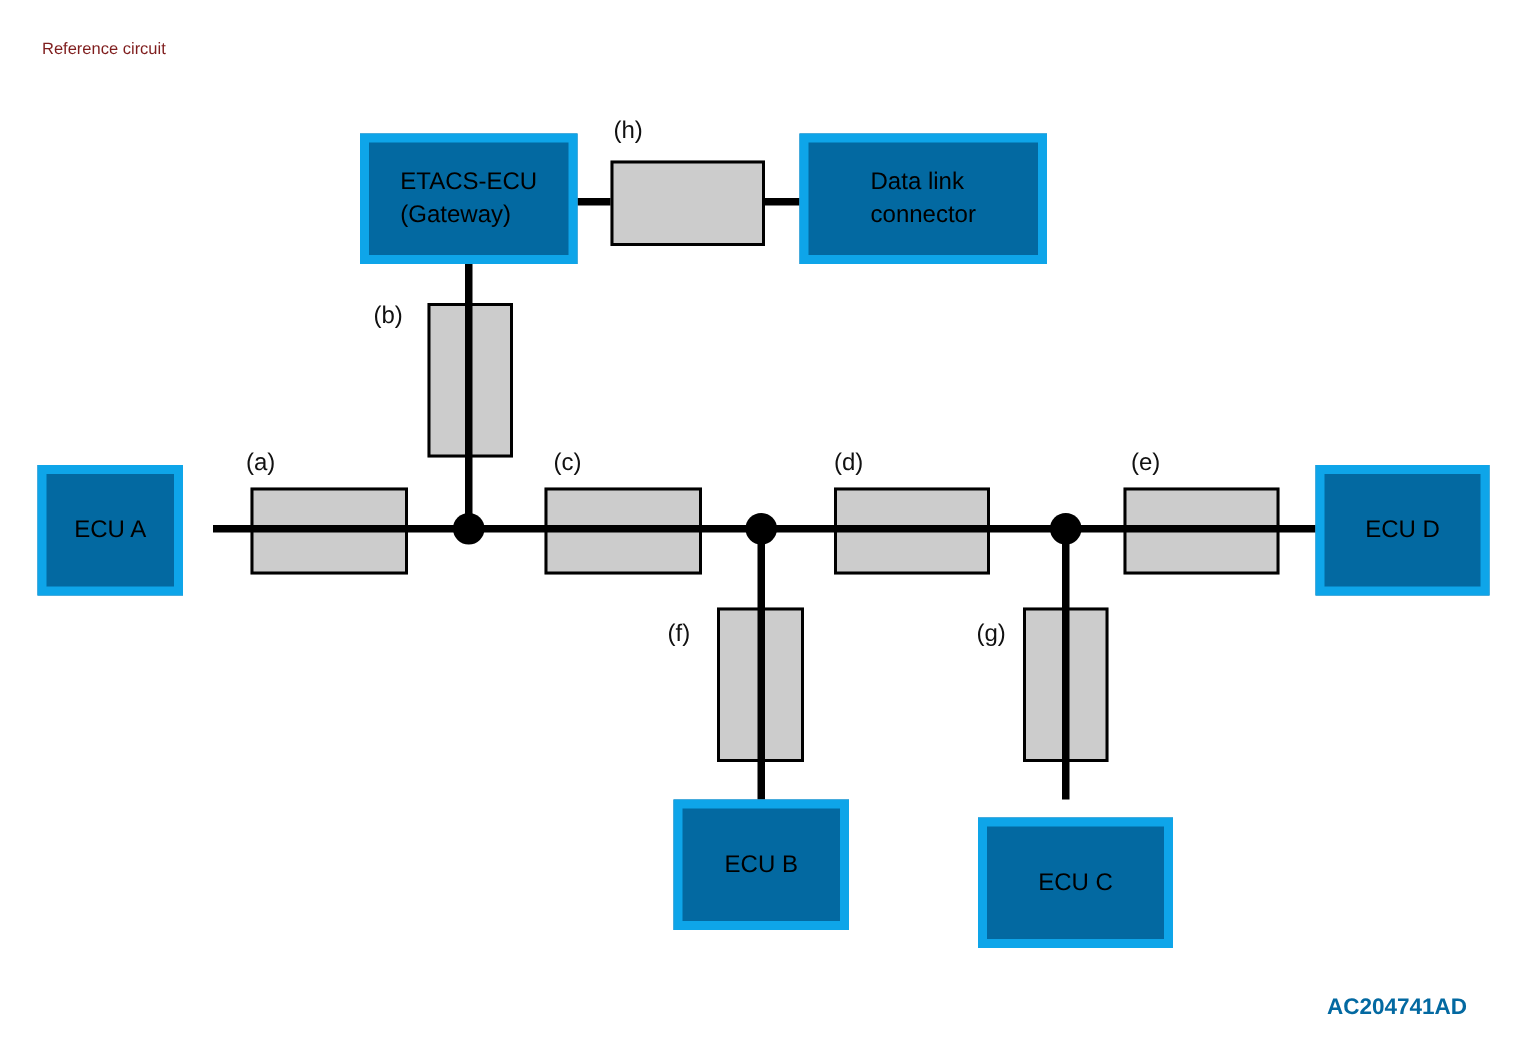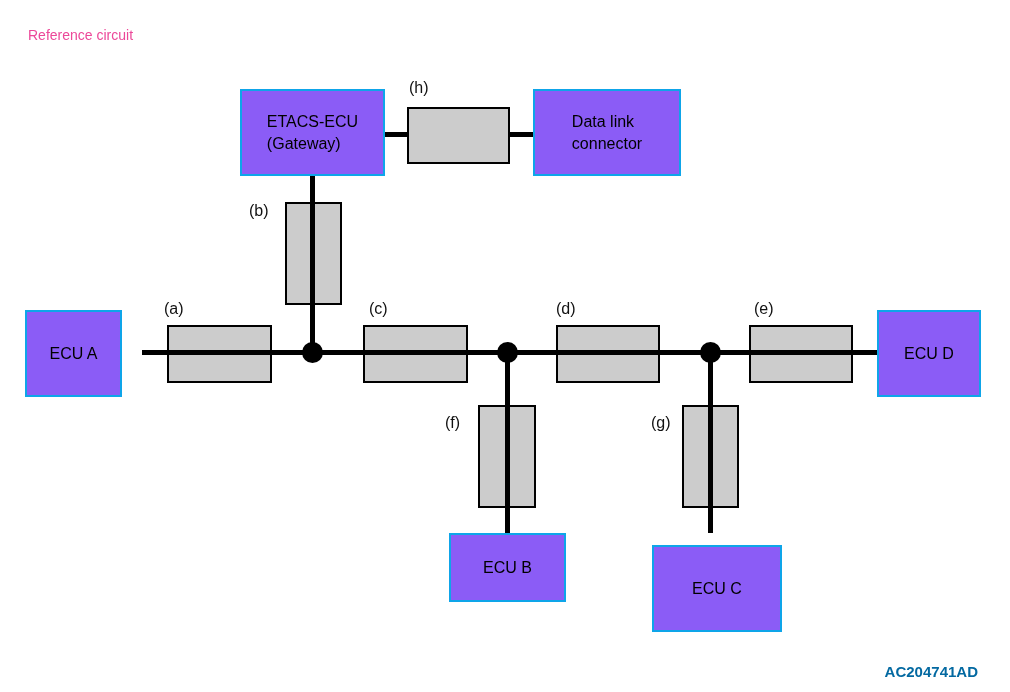--- a/index.html
+++ b/index.html
@@ -11,27 +11,27 @@
     position: relative;
     width: 1010px;
     height: 692px;
     background: #ffffff;
     font-family: "Liberation Sans", "DejaVu Sans", sans-serif;
     color: #000000;
     overflow: hidden;
   }
   .abs { position: absolute; }
   .title {
-    font-size: 14px;
-    color: #ec4899;
+    font-size: 11px;
+    color: #7f1d1d;
   }
   .node-box {
     box-sizing: border-box;
-    background: #8b5cf6;
-    border: 2px solid #0ea5e9;
+    background: #0369a1;
+    border: 6px solid #0ea5e9;
     display: flex;
     align-items: center;
     justify-content: center;
     z-index: 6;
   }
   .node-box .txt {
     text-align: left;
     font-size: 16px;
     line-height: 1.35;
     white-space: nowrap;
@@ -94,33 +94,33 @@
   <div class="abs dot" style="left:302px; top:342px;"></div>
   <div class="abs dot" style="left:497px; top:342px;"></div>
   <div class="abs dot" style="left:700px; top:342px;"></div>
 
   <div class="abs node-box" style="left:240px; top:89px; width:145px; height:87px;">
     <div class="txt">
       <div>ETACS-ECU</div>
       <div>(Gateway)</div>
     </div>
   </div>
-  <div class="abs node-box" style="left:533px; top:89px; width:148px; height:87px;">
+  <div class="abs node-box" style="left:533px; top:89px; width:165px; height:87px;">
     <div class="txt">
       <div>Data link</div>
       <div>connector</div>
     </div>
   </div>
   <div class="abs node-box" style="left:25px; top:310px; width:97px; height:87px;">
     <div class="txt center">ECU A</div>
   </div>
-  <div class="abs node-box" style="left:877px; top:310px; width:104px; height:87px;">
+  <div class="abs node-box" style="left:877px; top:310px; width:116px; height:87px;">
     <div class="txt center">ECU D</div>
   </div>
-  <div class="abs node-box" style="left:449px; top:533px; width:117px; height:69px;">
+  <div class="abs node-box" style="left:449px; top:533px; width:117px; height:87px;">
     <div class="txt center">ECU B</div>
   </div>
   <div class="abs node-box" style="left:652px; top:533px; width:130px; height:87px;margin-top:12px;">
     <div class="txt center">ECU C</div>
   </div>
 
   <div class="abs seg-label" style="left:409px; top:79px;">(h)</div>
   <div class="abs seg-label" style="left:249px; top:202px;">(b)</div>
   <div class="abs seg-label" style="left:164px; top:300px;">(a)</div>
   <div class="abs seg-label" style="left:369px; top:300px;">(c)</div>

